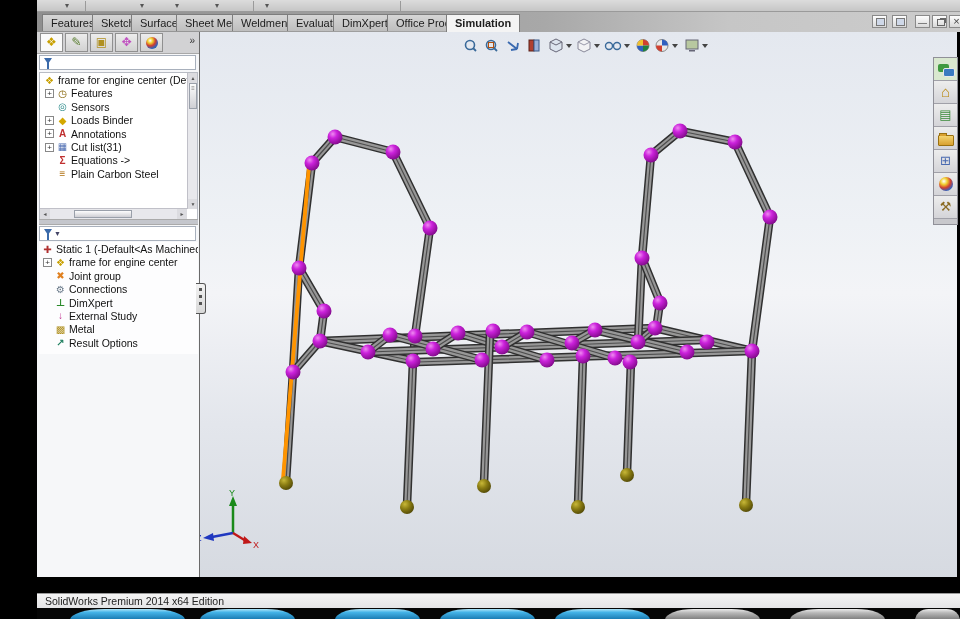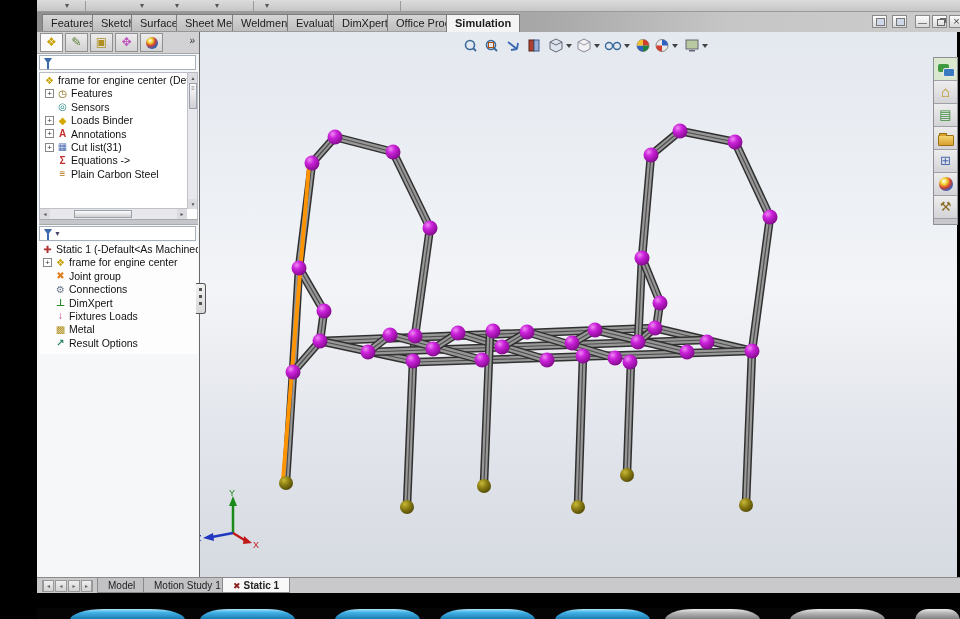--- a/index.html
+++ b/index.html
@@ -204,21 +204,21 @@
       <div class="trow" style="padding-left:15px">
         <span class="ticon" style="color:#e08020">✖</span><span class="tlabel">Joint group</span>
       </div>
       <div class="trow" style="padding-left:15px">
         <span class="ticon" style="color:#6a7a8a">⚙</span><span class="tlabel">Connections</span>
       </div>
       <div class="trow" style="padding-left:15px">
         <span class="ticon" style="color:#2a8a2a;font-weight:bold">⊥</span><span class="tlabel">DimXpert</span>
       </div>
       <div class="trow" style="padding-left:15px">
-        <span class="ticon" style="color:#c03090;font-weight:bold">↓</span><span class="tlabel">Fixtures Loads</span>
+        <span class="ticon" style="color:#c03090;font-weight:bold">↓</span><span class="tlabel">External Study</span>
       </div>
       <div class="trow" style="padding-left:15px">
         <span class="ticon" style="color:#b09020">▩</span><span class="tlabel">Metal</span>
       </div>
       <div class="trow" style="padding-left:15px">
         <span class="ticon" style="color:#208060;font-weight:bold">↗</span><span class="tlabel">Result Options</span>
       </div>
     </div>
   </div>
 
@@ -484,32 +484,24 @@
     <div class="tpbtn" style="color:#b8860b;font-weight:bold;font-size:15px">⌂</div>
     <div class="tpbtn" style="color:#3a8a3a">▤</div>
     <div class="tpbtn">
         <span class="folder"></span>
       </div>
     <div class="tpbtn" style="color:#4a6ab0">⊞</div>
     <div class="tpbtn"><span class="tpball"></span></div>
     <div class="tpbtn" style="color:#8a6a20">⚒</div>
   </div>
 
-  <div class="abs" id="btabrow">
-    <div class="navb" style="left:5px;border-left-width:2px">◄</div>
-    <div class="navb" style="left:18px">◄</div>
-    <div class="navb" style="left:31px">►</div>
-    <div class="navb" style="left:44px;border-right-width:2px">►</div>
-    <div class="btab" style="left:60px">Model</div>
-    <div class="btab" style="left:106px">Motion Study 1</div>
-    <div class="btab active" style="left:185px">
-      <span class="sticon">✖</span><span>Static 1</span>
-    </div>
+
+  <div class="abs" id="statusbar">
+    <span>SolidWorks Premium 2014 x64 Edition</span>
   </div>
-
 
   <div class="abs" id="wallpaper">
       <div class="wshape blue" style="left: 33px; width: 115px;"></div>
       <div class="wshape blue" style="left: 163px; width: 95px;"></div>
       <div class="wshape blue" style="left: 298px; width: 85px;"></div>
       <div class="wshape blue" style="left: 403px; width: 95px;"></div>
       <div class="wshape blue" style="left: 518px; width: 95px;"></div>
       <div class="wshape gray" style="left: 628px; width: 95px;"></div>
       <div class="wshape gray" style="left: 753px; width: 95px;"></div>
       <div class="wshape gray" style="left: 878px; width: 45px;"></div>

